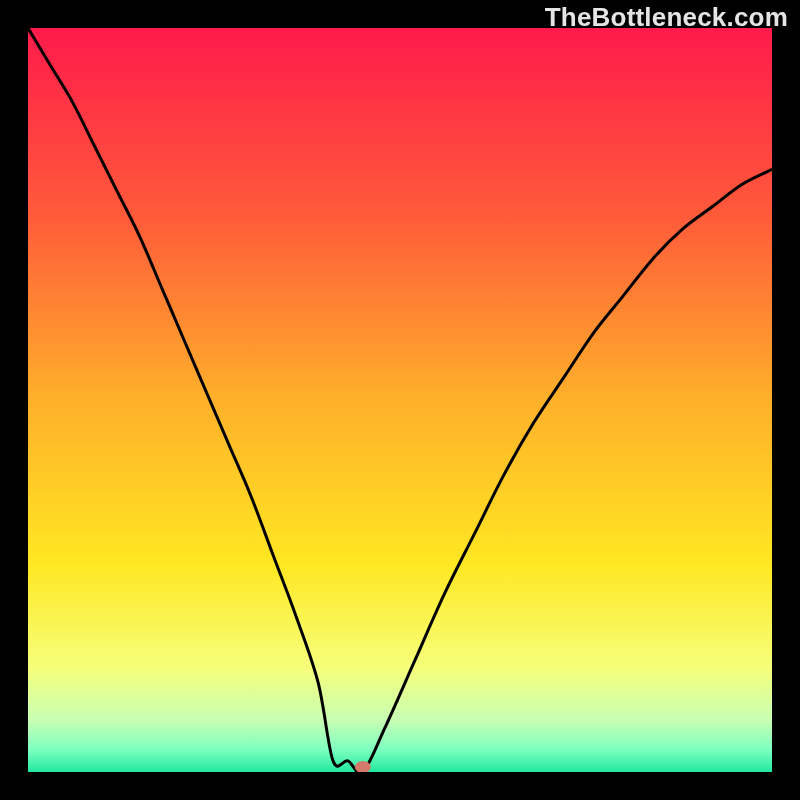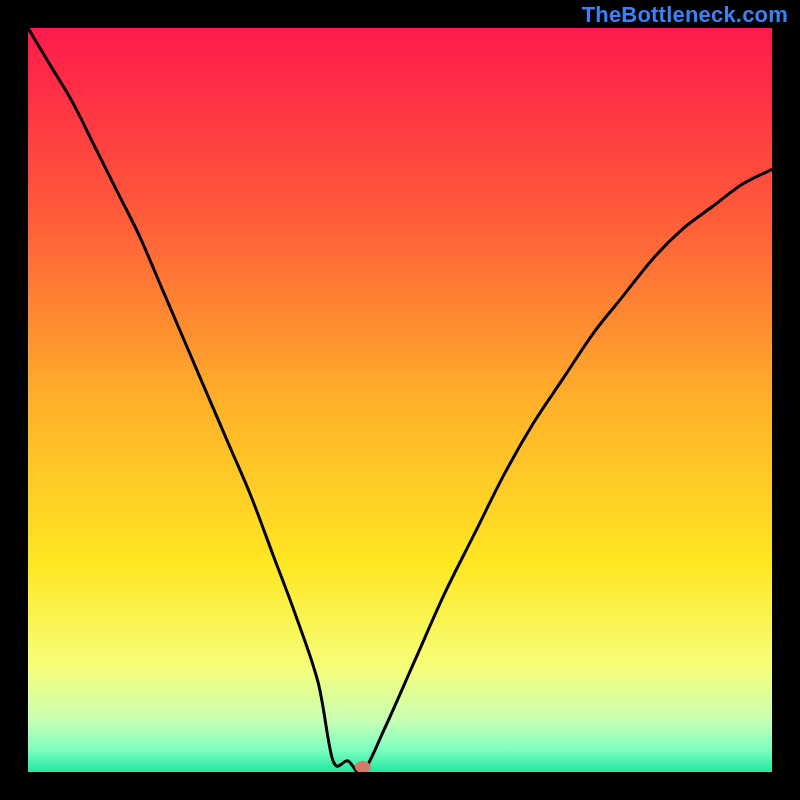--- a/index.html
+++ b/index.html
@@ -14,22 +14,22 @@
   .frame {
     position: relative;
     width: 800px;
     height: 800px;
     background: #000;
   }
   .watermark {
     position: absolute;
     top: 2px;
     right: 12px;
-    color: #3b82f6;
-    font-size: 22px;
+    color: #e5e5e5;
+    font-size: 26px;
     font-weight: 600;
     letter-spacing: 0.2px;
     user-select: none;
   }
   .plot-wrap {
     position: absolute;
     left: 28px;
     top: 28px;
     width: 744px;
     height: 744px;

